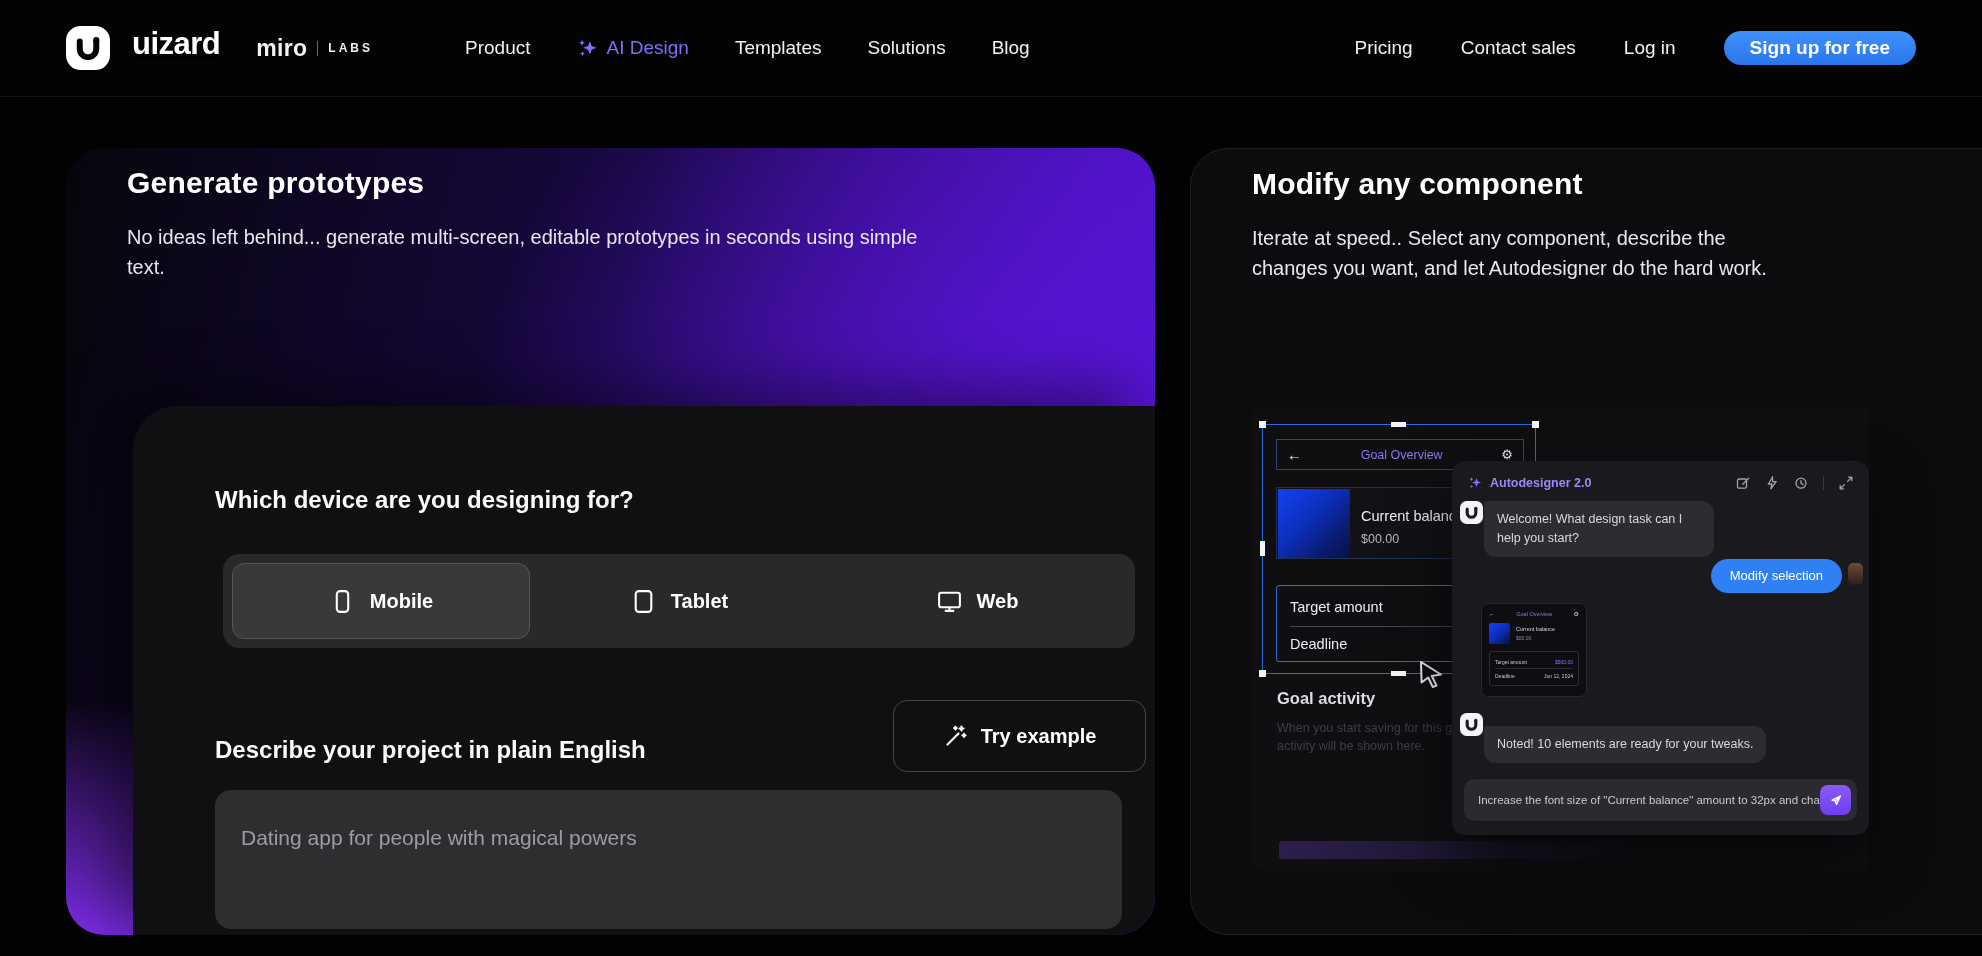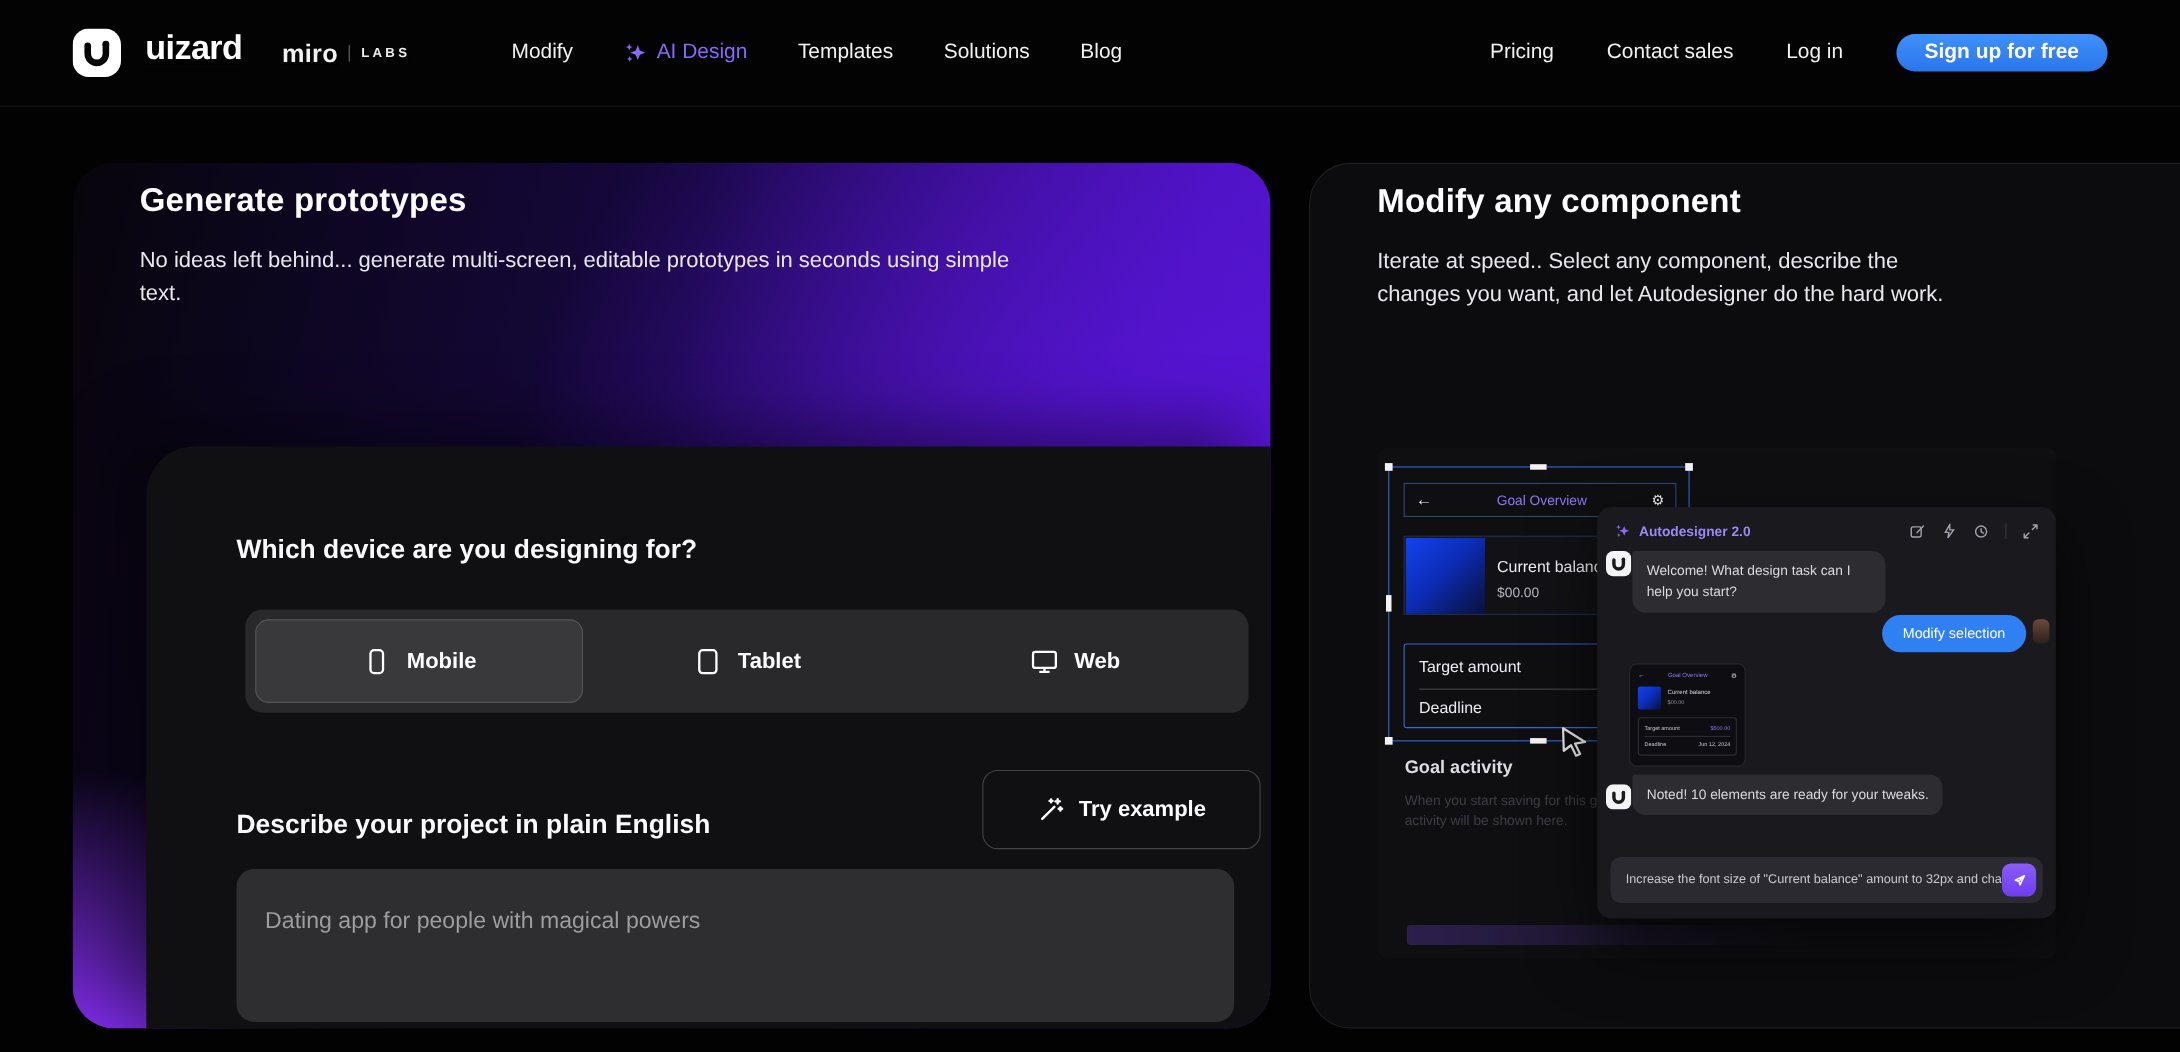--- a/index.html
+++ b/index.html
@@ -117,21 +117,21 @@
   .thumb-img { width:21px; height:21px; border-radius:2px;
     background:linear-gradient(135deg,#1442f0,#0c2db8 50%,#091140); }
   .thumb-balance-label { color:#d2d3da; font-size:5.5px; }
   .thumb-balance-value { color:#8f8f99; font-size:5px; margin-top:3px; }
   .thumb-rows { margin-top:7px; border:1px solid #2b2b33; border-radius:3px; padding:4px 5px; }
   .thumb-row { display:flex; justify-content:space-between; align-items:center; height:11px; }
   .thumb-row .k { color:#c6c7cf; font-size:5px; }
   .thumb-row .v { color:#8a79f2; font-size:5px; }
   .thumb-row .v2 { color:#c6c7cf; font-size:5px; }
   .thumb-row-divider { height:1px; background:#2b2b33; margin:1px 0; }
-  .bubble-noted { left:32px; top:243px; white-space:nowrap; }
+  .bubble-noted { left:32px; top:265px; white-space:nowrap; }
   .av-noted { left:8px; top:252px; }
   .chat-input { position:absolute; left:12px; top:318px; width:393px; height:42px; background:#2a2a30;
     border-radius:10px; display:flex; align-items:center; padding:0 6px 0 14px; }
   .chat-input-text { flex:1; color:#c9c9cf; font-size:11.5px; white-space:nowrap; overflow:hidden; }
   .send-btn { width:31px; height:30px; border-radius:8px; background:linear-gradient(180deg,#8a5cf6,#6f3df0);
     display:flex; align-items:center; justify-content:center; }
   .send-btn svg { width:14px; height:14px; stroke:#fff; fill:none; stroke-width:1.6; stroke-linejoin:round; }
 </style>
 </head>
 <body>
@@ -145,21 +145,21 @@
     </svg>
     <span class="wordmark">uizard</span>
     <span class="miro-group">
       <span class="miro">miro</span>
       <span class="labs-divider"></span>
       <span class="labs">LABS</span>
     </span>
   </div>
 
   <nav class="nav-center">
-    <span class="nav-link">Modify</span>
+    <span class="nav-link">Product</span>
     <span class="nav-link ai">
       <svg class="sparkle" viewBox="0 0 20 20">
         <path d="M12.2 3 L14 7.6 L18.6 9.4 L14 11.2 L12.2 15.8 L10.4 11.2 L5.8 9.4 L10.4 7.6 Z"></path>
         <path d="M4.8 1.6 l.85 2.15 2.15.85 -2.15.85 -.85 2.15 -.85-2.15 -2.15-.85 2.15-.85 Z"></path>
         <path d="M5.2 12.4 l.7 1.75 1.75.7 -1.75.7 -.7 1.75 -.7-1.75 -1.75-.7 1.75-.7 Z"></path>
       </svg>
       <span>AI Design</span>
     </span>
     <span class="nav-link">Templates</span>
     <span class="nav-link">Solutions</span>

